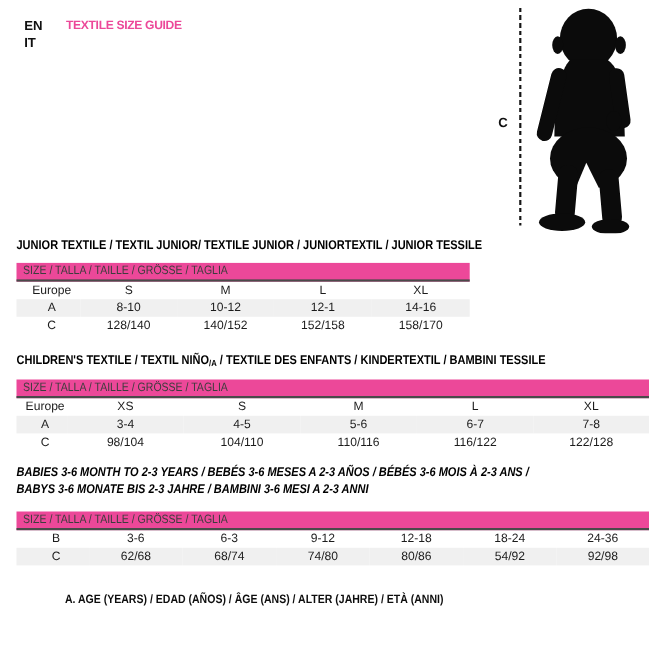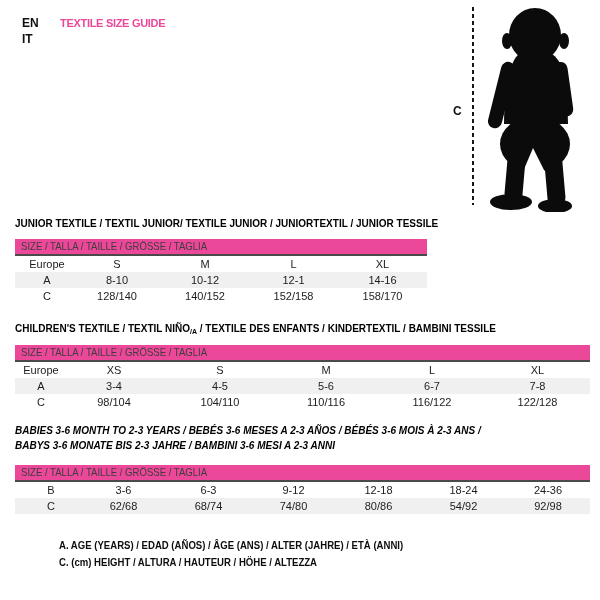--- a/index.html
+++ b/index.html
@@ -195,16 +195,13 @@
       <td>92/98</td>
     </tr>
   </tbody>
     </table>
 </div>
 
 <div class="abs" style="left:15px;top:537px;margin-left:44px;">
   <div class="note">
     <span class="condensed">A. AGE (YEARS) / EDAD (AÑOS) / ÂGE (ANS) / ALTER (JAHRE) / ETÀ (ANNI)</span>
   </div>
-  <div class="note">
-    <span class="condensed">C. (cm) HEIGHT / ALTURA / HAUTEUR / HÖHE / ALTEZZA</span>
-  </div>
 </div>
 
 </body></html>

